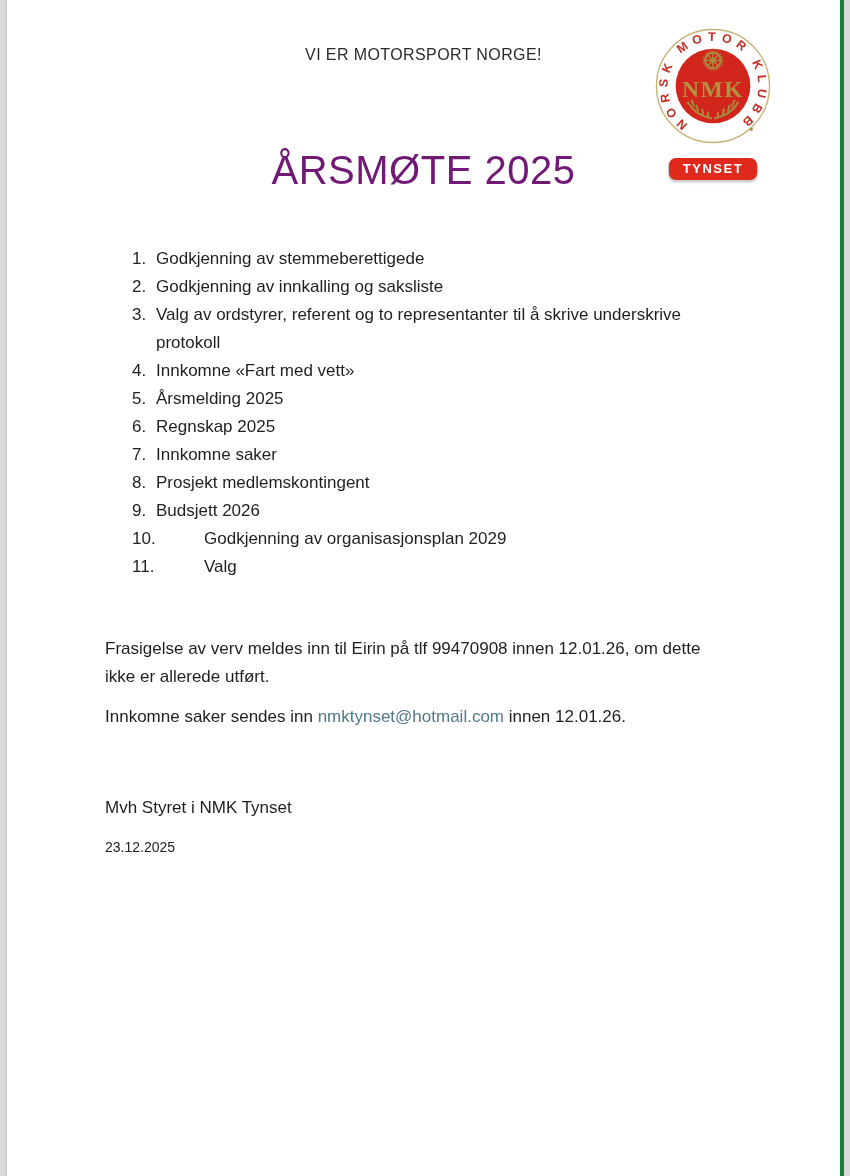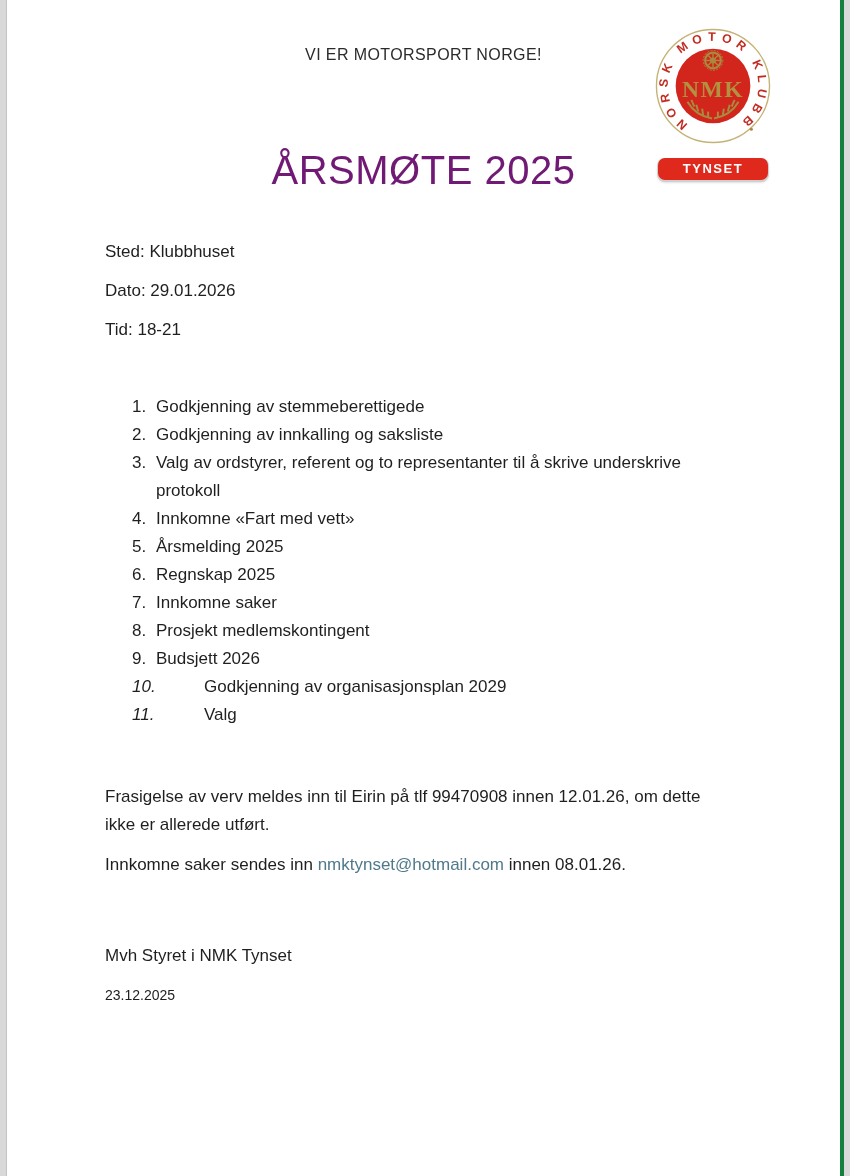--- a/index.html
+++ b/index.html
@@ -40,21 +40,21 @@
   }
   .logo-block{
     position:absolute;
     top:26px;
     right:68px;
     width:118px;
     text-align:center;
   }
   .logo-banner{
     margin:8px auto 0;
-    width:110px;
+    width:88px;
     height:22px;
     background:var(--banner-red);
     border-radius:7px;
     color:#ffffff;
     font-size:13px;
     font-weight:bold;
     letter-spacing:1.5px;
     line-height:22px;
     text-align:center;
     box-shadow:0 1px 0 1px #cfcfcf, 0 2px 3px rgba(0,0,0,0.25);
@@ -84,21 +84,20 @@
     display:flex;
     font-size:17px;
     line-height:28px;
   }
   .agenda .num{
     width:24px;
     flex-shrink:0;
   }
   .agenda .row.wide .num{
     width:72px;
-    font-style:italic;
   }
   .agenda .txt{
     max-width:590px;
   }
   .para{
     font-size:17px;
     line-height:28px;
     max-width:618px;
     margin:0 0 12px;
   }
@@ -172,25 +171,20 @@
         </g>
       </g>
 
       <circle cx="99" cy="104" r="1.6" fill="#a98a3e"></circle>
     </svg>
     <div class="logo-banner">TYNSET</div>
   </div>
 
   <h1 class="title">ÅRSMØTE 2025</h1>
 
-  <div class="details" id="details">
-      <p>Sted: Klubbhuset</p>
-      <p>Dato: 29.01.2026</p>
-      <p>Tid: 18-21</p>
-    </div>
 
   <ol class="agenda" id="agenda">
       <li class="row">
         <span class="num">1.</span>
         <span class="txt">Godkjenning av stemmeberettigede</span>
       </li>
       <li class="row">
         <span class="num">2.</span>
         <span class="txt">Godkjenning av innkalling og saksliste</span>
       </li>
@@ -227,18 +221,18 @@
         <span class="txt">Godkjenning av organisasjonsplan 2029</span>
       </li>
       <li class="row wide">
         <span class="num">11.</span>
         <span class="txt">Valg</span>
       </li>
     </ol>
 
   <p class="para para-frasigelse">Frasigelse av verv meldes inn til Eirin på tlf 99470908 innen 12.01.26, om dette ikke er allerede utført.</p>
 
-  <p class="para"><span>Innkomne saker sendes inn </span><a class="email-link">nmktynset@hotmail.com</a><span> innen 08.01.26.</span></p>
+  <p class="para"><span>Innkomne saker sendes inn </span><a class="email-link">nmktynset@hotmail.com</a><span> innen 12.01.26.</span></p>
 
   <p class="signature">Mvh Styret i NMK Tynset</p>
   <p class="doc-date">23.12.2025</p>
 
 </div>
 
 </body></html>

